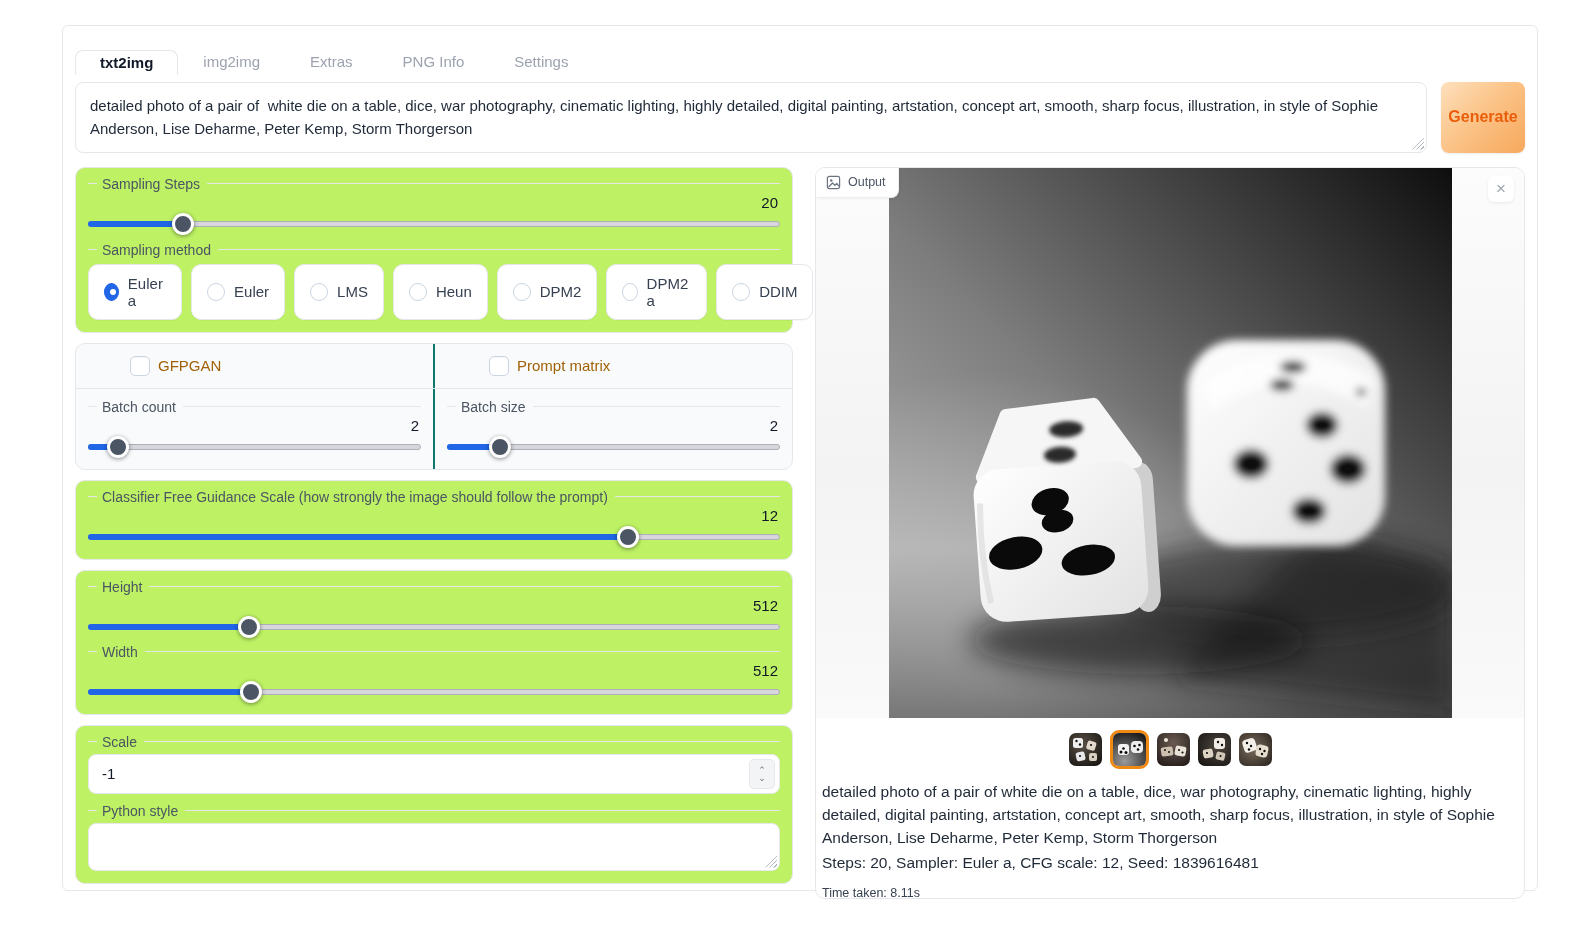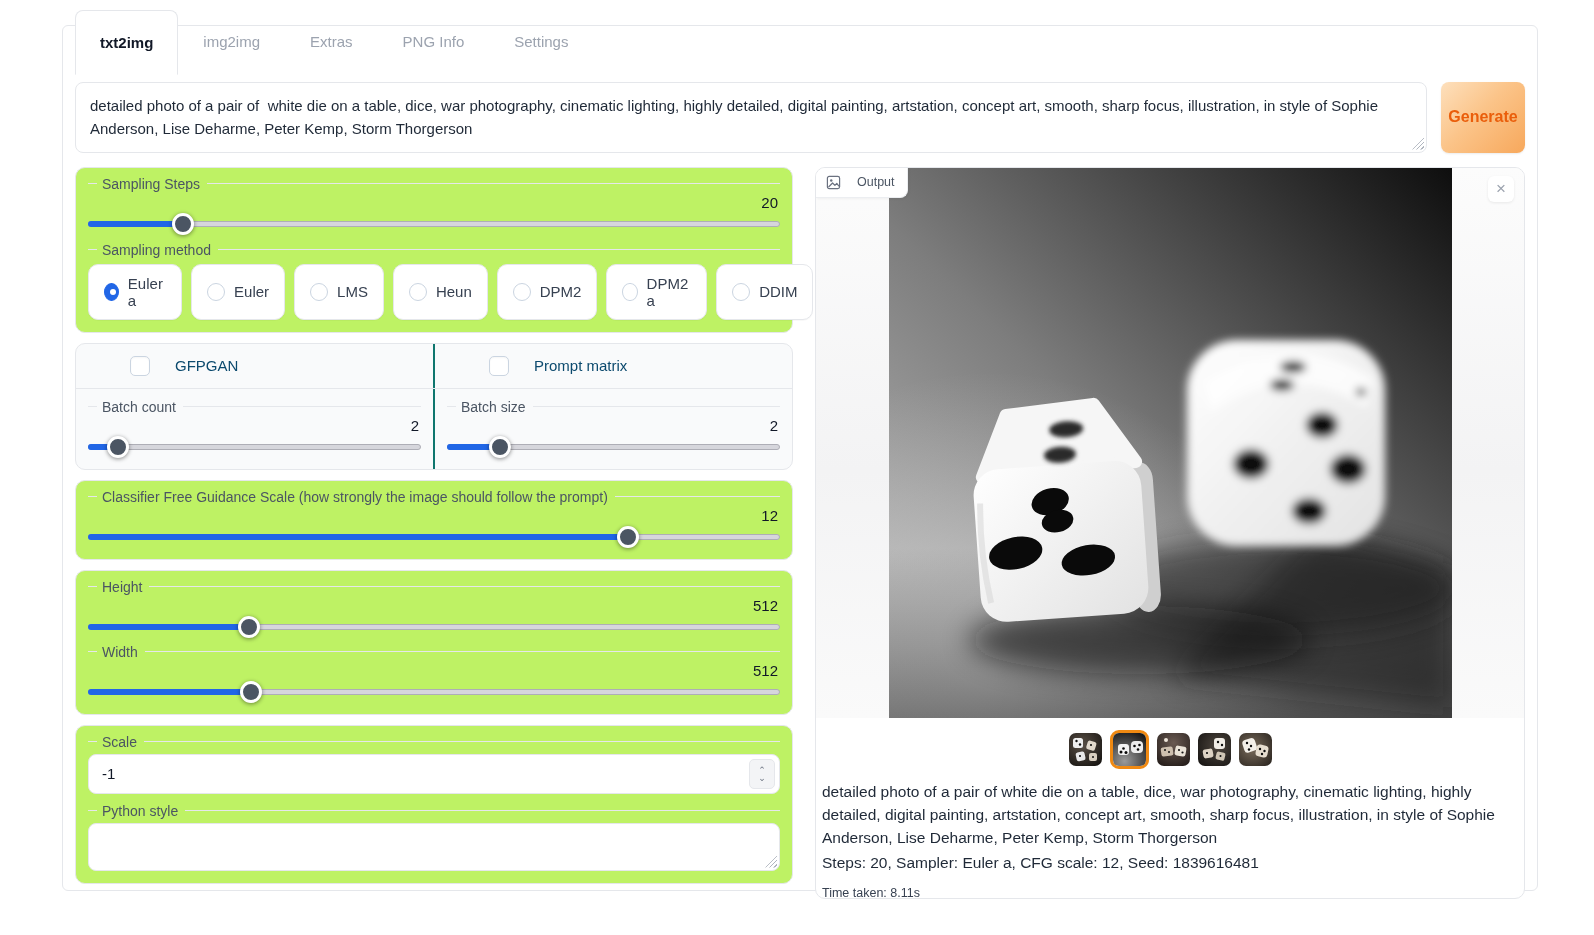--- a/index.html
+++ b/index.html
@@ -7,21 +7,21 @@
   body { width:1594px; height:935px; overflow:hidden; }
 
   .card {
     position:absolute; left:62px; top:25px; width:1476px; height:866px;
     background:#fff; border:1px solid #e5e7eb; border-radius:6px;
     padding:10px 12px 12px 12px;
   }
 
   
   .tabbar { display:flex; align-items:flex-end; height:38px; }
-  .tab { padding:23px 24px; font-size:15px; color:#9ca3af; cursor:pointer; border:1px solid transparent; }
+  .tab { padding:3px 24px; font-size:15px; color:#9ca3af; cursor:pointer; border:1px solid transparent; }
   .tab.active {
     background:#fff; color:#111827; font-weight:700;
     border:1px solid #e5e7eb; border-bottom:1px solid #fff;
     border-radius:8px 8px 0 0; position:relative; top:1px;
   }
 
   
   .prompt-row { display:flex; gap:14px; margin-top:8px; align-items:stretch; }
   .prompt-box {
     flex:1; position:relative; border:1px solid #e5e7eb; border-radius:8px;
@@ -86,21 +86,21 @@
   }
 
   
   .grid-box { background:#f9fafb; border:1px solid #e5e7eb; border-radius:10px; padding:0; overflow:hidden; }
   .grid-row { display:flex; }
   .grid-cell { flex:1; padding:12px; }
   .grid-cell.right { border-left:2px solid #0f766e; }
   .grid-row.bottom { border-top:1px solid #e5e7eb; }
   .grid-cell .legend { margin-top:-2px; }
 
-  .check-item { display:flex; align-items:center; gap:25px; font-size:15px; color:#0c4a6e; cursor:pointer;padding-left:42px; }
+  .check-item { display:flex; align-items:center; gap:8px; font-size:15px; color:#a16207; cursor:pointer;padding-left:42px; }
   .checkbox { width:20px; height:20px; border:1px solid #cbd5e1; border-radius:5px; background:#fff; box-shadow:inset 0 1px 2px rgba(0,0,0,.04); }
 
   
   .seed-input-wrap { position:relative; margin-top:4px; }
   .seed-input {
     width:100%; height:40px; border:1px solid #e5e7eb; border-radius:8px; background:#fff;
     font-size:15px; color:#111827; padding:0 40px 0 13px; font-family:inherit;
   }
   .spinner {
     position:absolute; right:5px; top:5px; bottom:5px; width:26px; border-radius:5px;
@@ -111,21 +111,21 @@
     position:relative; margin-top:4px; height:48px; background:#fff;
     border:1px solid #e5e7eb; border-radius:8px;
   }
 
   
   .output-panel {
     position:relative; height:732px; background:#fff; border:1px solid #e5e7eb;
     border-radius:10px; overflow:hidden;
   }
   .output-chip {
-    position:absolute; left:0; top:0; z-index:5; display:flex; align-items:center; gap:16px;
+    position:absolute; left:0; top:0; z-index:5; display:flex; align-items:center; gap:7px;
     background:#fff; border-right:1px solid #eceef1; border-bottom:1px solid #eceef1;
     border-radius:8px 0 8px 0; padding:7px 12px 7px 10px; font-size:12.5px; color:#4b5563;
     box-shadow:1px 1px 3px rgba(0,0,0,.05);
   }
   .output-chip svg { display:block; }
   .close-btn {
     position:absolute; right:10px; top:8px; z-index:5; width:26px; height:26px;
     display:flex; align-items:center; justify-content:center;
     background:#fff; border-radius:6px; color:#9ca3af; font-size:17px; cursor:pointer;
     box-shadow:0 1px 3px rgba(0,0,0,.08);

